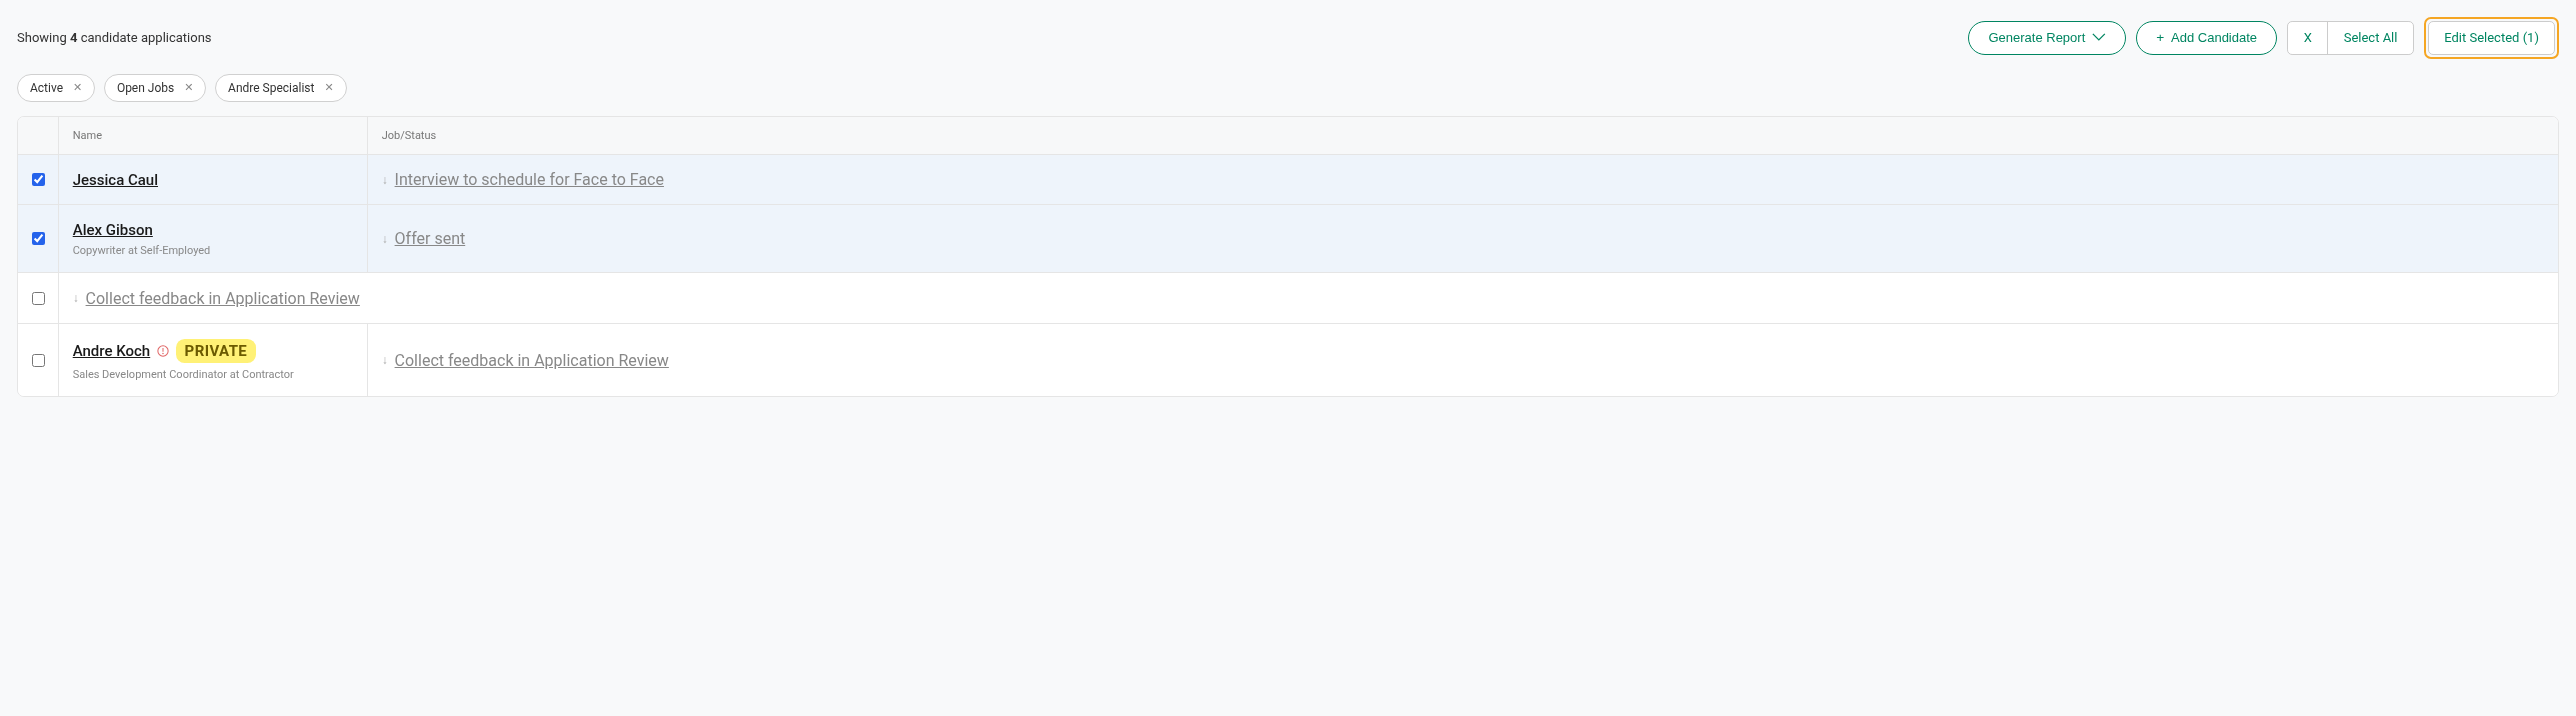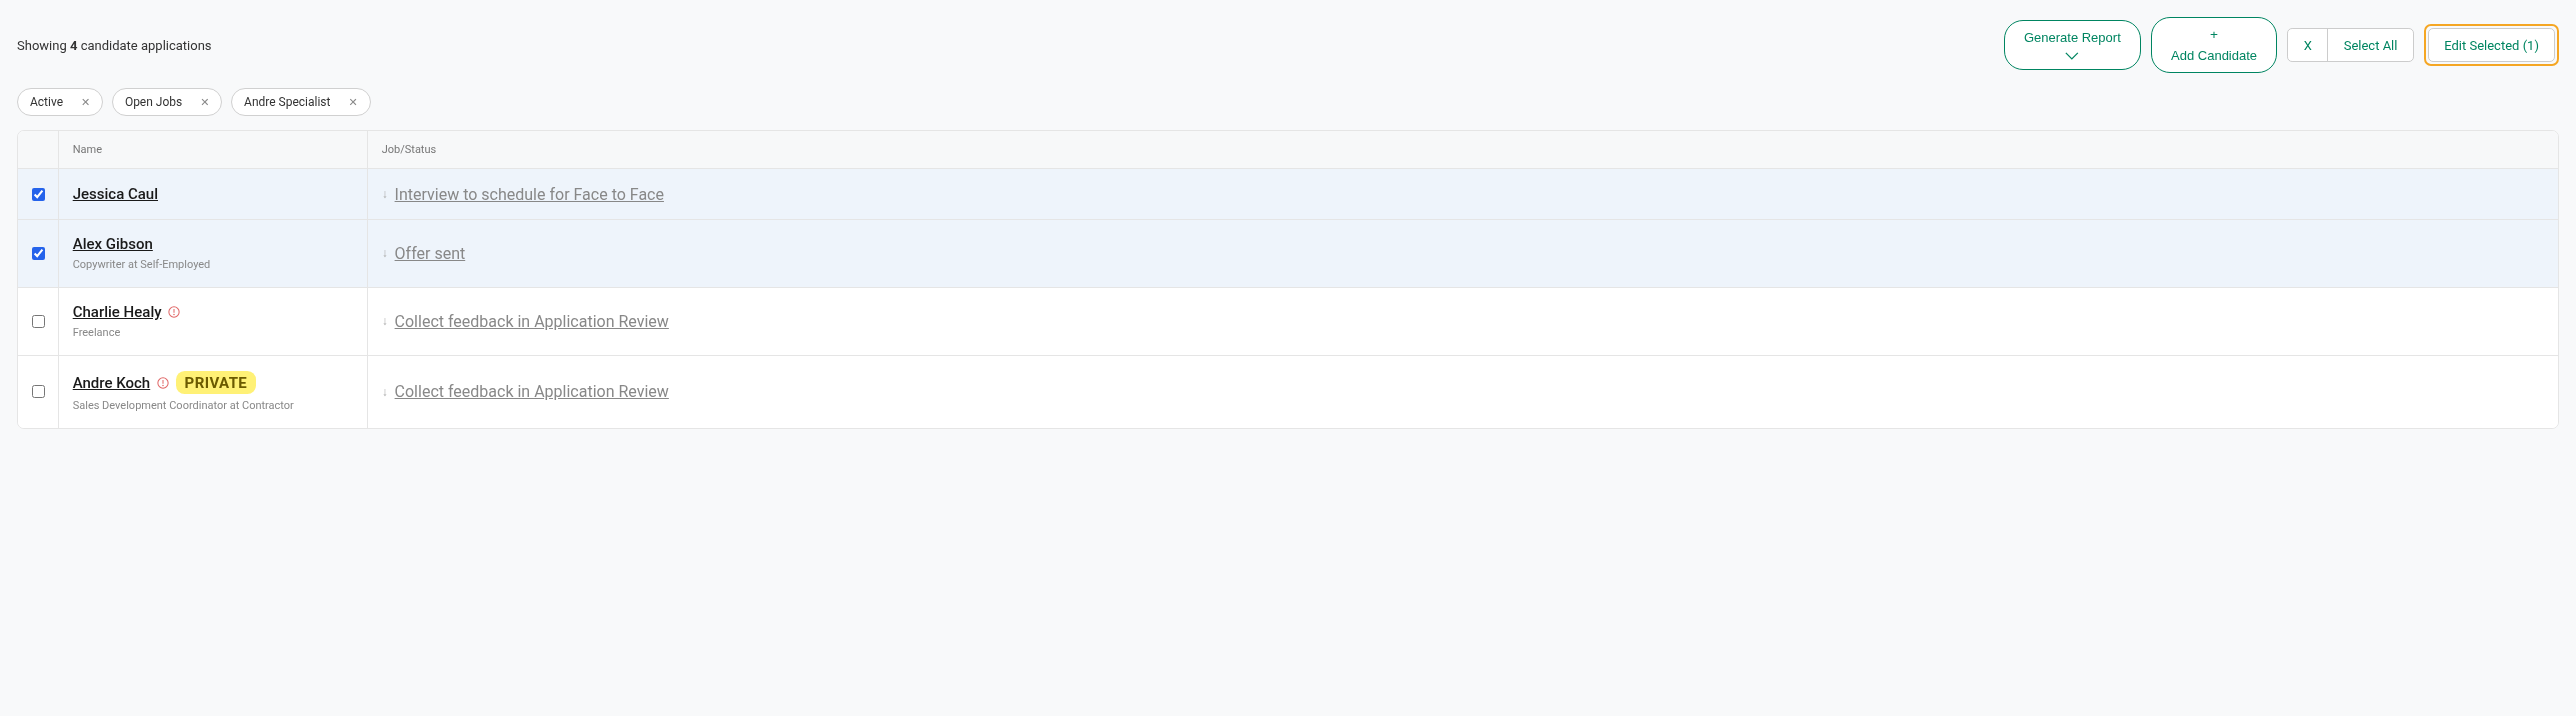--- a/index.html
+++ b/index.html
@@ -36,21 +36,20 @@
       font-size: 13px;
       cursor: pointer;
       display: inline-flex;
       align-items: center;
       gap: 6.9px;
       color: #1a1a1a;
     }
     .btn-green {
       border-color: #008561;
       color: #008561;
-      flex-direction: column;
     }
     .plus {
       font-size: 13.7px;
       font-weight: 400;
     }
     .btn-group {
       display: inline-flex;
       border: 0.9px solid #ccc;
       border-radius: 5.1px;
       overflow: hidden;
@@ -77,21 +76,21 @@
       border-right: none;
     }
     .filters {
       display: flex;
       gap: 8.6px;
       margin-bottom: 13.7px;
     }
     .chip {
       display: inline-flex;
       align-items: center;
-      gap: 18px;
+      gap: 10px;
       background: #fff;
       border: 0.9px solid #d0d0d0;
       border-radius: 15.4px;
       padding: 6px 12px;
       font-size: 12px;
       color: #333;
       cursor: pointer;
     }
     .chip .x {
       color: #888;
@@ -295,33 +294,20 @@
         <span class="down-arrow">↓</span>
         <a class="status-link">Offer sent</a>
       </div>
     </div>
   </div>
 
   <div class="row">
     <div class="td col-check">
         <input type="checkbox" class="checkbox" style="">
       </div>
-    <div class="td col-name">
-      <div class="name-line">
-        <a class="name-link">Charlie Healy</a>
-        <span class="alert-icon">
-          <svg viewBox="0 0 14 14" width="12" height="12">
-              <circle cx="7" cy="7" r="6" fill="none" stroke="#e06666" stroke-width="1.2"></circle>
-              <line x1="7" y1="3.5" x2="7" y2="8" stroke="#e06666" stroke-width="1.2"></line>
-              <circle cx="7" cy="10" r="0.9" fill="#e06666"></circle>
-            </svg>
-        </span>
-      </div>
-      <div class="sub">Freelance</div>
-    </div>
     <div class="td col-status">
       <div class="status-cell">
         <span class="down-arrow">↓</span>
         <a class="status-link">Collect feedback in Application Review</a>
       </div>
     </div>
   </div>
 
   <div class="row">
     <div class="td col-check">

